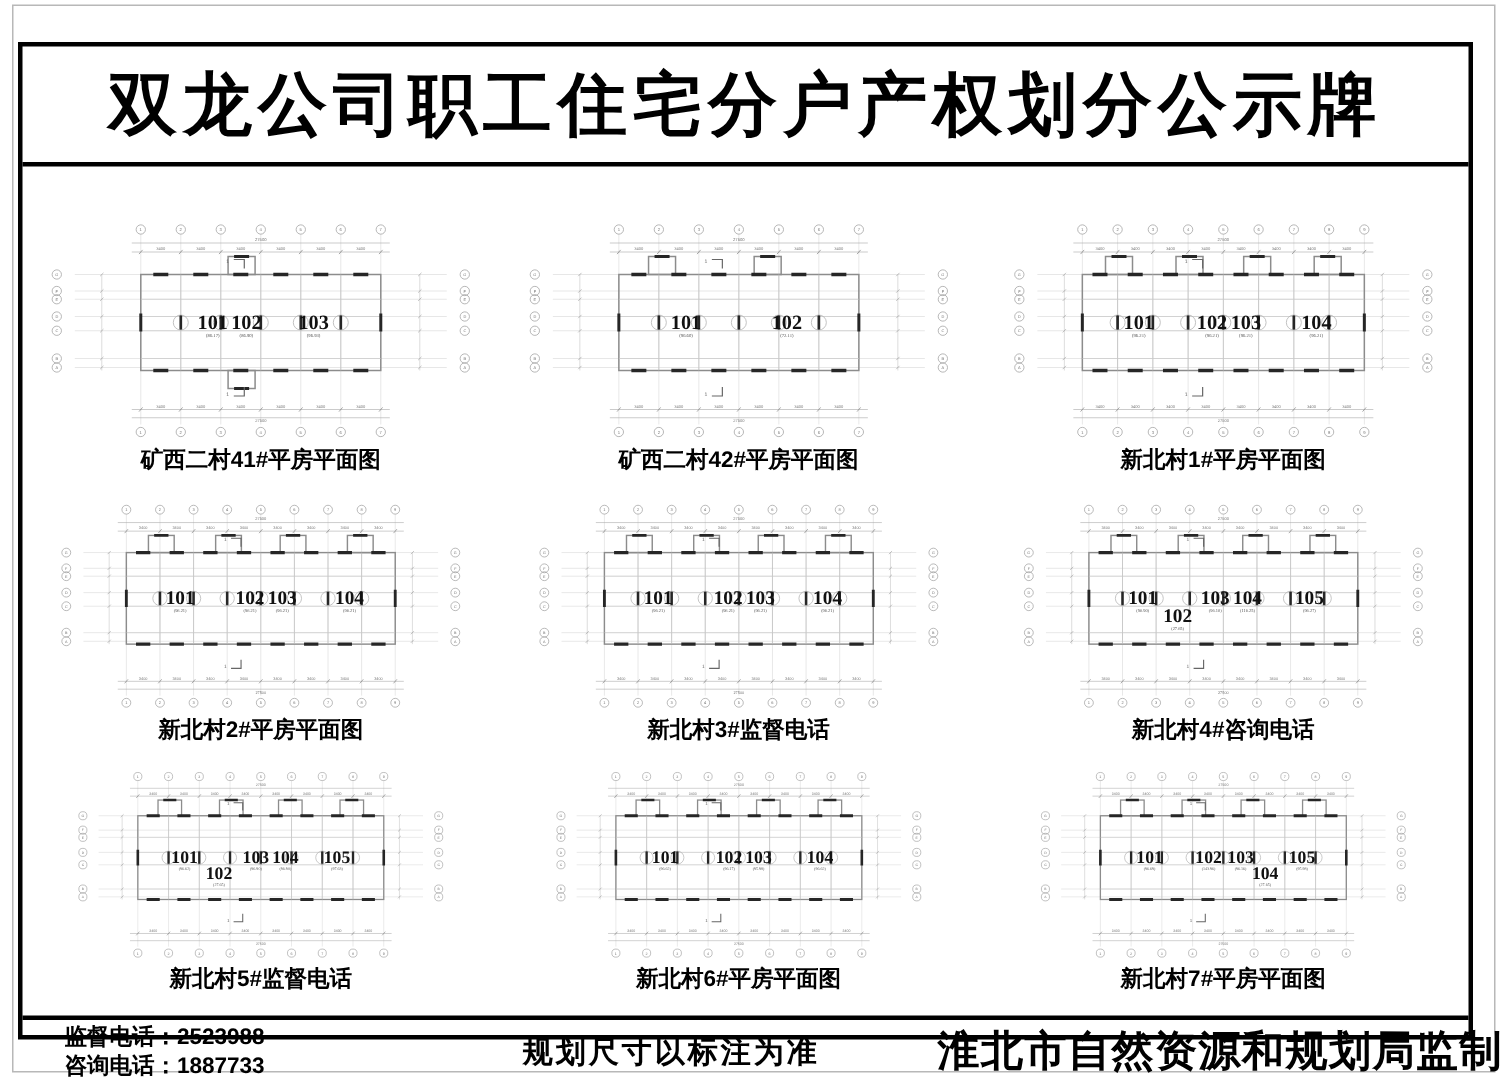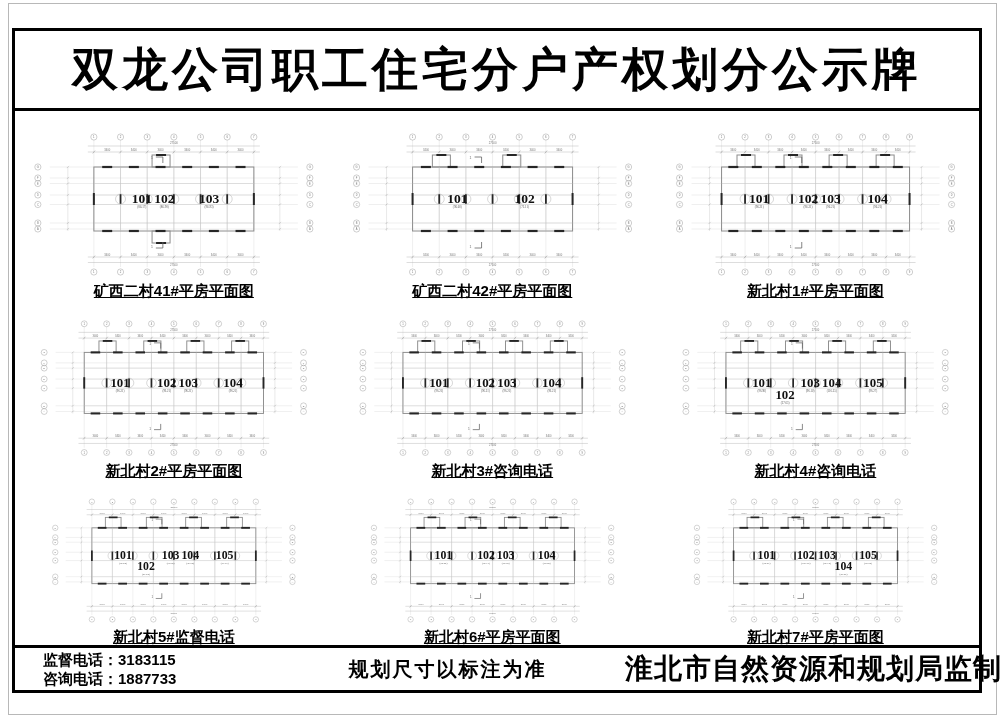--- a/index.html
+++ b/index.html
@@ -19,21 +19,21 @@
     display:flex;align-items:center;justify-content:center;
   }
   .page-title{
     font-size:46px;font-weight:900;letter-spacing:4px;white-space:nowrap;
     font-family:"Liberation Sans",sans-serif;
   }
   .plan-grid{
     flex:1;display:grid;
     grid-template-columns:1fr 1.03fr 1.03fr;
     grid-template-rows:188px 180px 166px;
-    padding:0 2px;box-sizing:border-box;text-decoration:underline;
+    padding:16px 2px;box-sizing:border-box;
   }
   .plan-cell{
     display:flex;flex-direction:column;align-items:center;justify-content:flex-end;
     overflow:hidden;min-width:0;
   }
   .plan-svg{width:100%;flex:1;display:block;}
   .plan-caption{
     font-size:15px;font-weight:700;line-height:15px;white-space:nowrap;
     margin-bottom:1px;
   }
@@ -1005,21 +1005,21 @@
           <text x="125.19999999999999" y="137" font-size="3.4" fill="#666" text-anchor="middle" font-family="&quot;Liberation Sans&quot;,sans-serif">1</text>
           <text x="93.6" y="92" font-size="13.5" fill="#111111" text-anchor="middle" font-family="&quot;Liberation Serif&quot;,serif" font-weight="700">101</text>
           <text x="93.6" y="97.4" font-size="3.1" fill="#555555" text-anchor="middle" font-family="&quot;Liberation Serif&quot;,serif" font-weight="400">(96.21)</text>
           <text x="142.48000000000002" y="92" font-size="13.5" fill="#111111" text-anchor="middle" font-family="&quot;Liberation Serif&quot;,serif" font-weight="700">102</text>
           <text x="142.48000000000002" y="97.4" font-size="3.1" fill="#555555" text-anchor="middle" font-family="&quot;Liberation Serif&quot;,serif" font-weight="400">(96.21)</text>
           <text x="165.04" y="92" font-size="13.5" fill="#111111" text-anchor="middle" font-family="&quot;Liberation Serif&quot;,serif" font-weight="700">103</text>
           <text x="165.04" y="97.4" font-size="3.1" fill="#555555" text-anchor="middle" font-family="&quot;Liberation Serif&quot;,serif" font-weight="400">(96.21)</text>
           <text x="212.04" y="92" font-size="13.5" fill="#111111" text-anchor="middle" font-family="&quot;Liberation Serif&quot;,serif" font-weight="700">104</text>
           <text x="212.04" y="97.4" font-size="3.1" fill="#555555" text-anchor="middle" font-family="&quot;Liberation Serif&quot;,serif" font-weight="400">(96.21)</text>
         </svg>
-      <figcaption class="plan-caption">新北村3#咨询电话</figcaption>
+      <figcaption class="plan-caption">新北村3#监督电话</figcaption>
     </figure>
     <figure class="plan-cell" style="margin:0">
       <svg class="plan-svg" preserveAspectRatio="xMidYMax meet" viewBox="0 0 300 172">
           <line x1="26" y1="56" x2="274" y2="56" stroke="#d6d6d6" stroke-width="0.4"></line>
           <circle cx="14" cy="56" r="3.1" fill="none" stroke="#9f9f9f" stroke-width="0.5"></circle>
           <text x="14" y="57" font-size="2.6" fill="#777" text-anchor="middle" font-family="&quot;Liberation Sans&quot;,sans-serif">G</text>
           <circle cx="286" cy="56" r="3.1" fill="none" stroke="#9f9f9f" stroke-width="0.5"></circle>
           <text x="286" y="57" font-size="2.6" fill="#777" text-anchor="middle" font-family="&quot;Liberation Sans&quot;,sans-serif">G</text>
           <line x1="26" y1="67" x2="274" y2="67" stroke="#d6d6d6" stroke-width="0.4"></line>
           <circle cx="14" cy="67" r="3.1" fill="none" stroke="#9f9f9f" stroke-width="0.5"></circle>
@@ -1837,20 +1837,20 @@
           <text x="181.96" y="109.9" font-size="3.1" fill="#555555" text-anchor="middle" font-family="&quot;Liberation Serif&quot;,serif" font-weight="400">(27.65)</text>
           <text x="210.16" y="92" font-size="13.5" fill="#111111" text-anchor="middle" font-family="&quot;Liberation Serif&quot;,serif" font-weight="700">105</text>
           <text x="210.16" y="97.4" font-size="3.1" fill="#555555" text-anchor="middle" font-family="&quot;Liberation Serif&quot;,serif" font-weight="400">(95.98)</text>
         </svg>
       <figcaption class="plan-caption">新北村7#平房平面图</figcaption>
     </figure>
   </div>
 
   <div class="footer-band">
     <div class="phones">
-      <span>监督电话：3183115</span>
+      <span>监督电话：2523988</span>
       <span>咨询电话：1887733</span>
     </div>
     <div class="size-note">规划尺寸以标注为准</div>
     <div class="authority">淮北市自然资源和规划局监制</div>
   </div>
 
 </div>
 
 </body></html>

